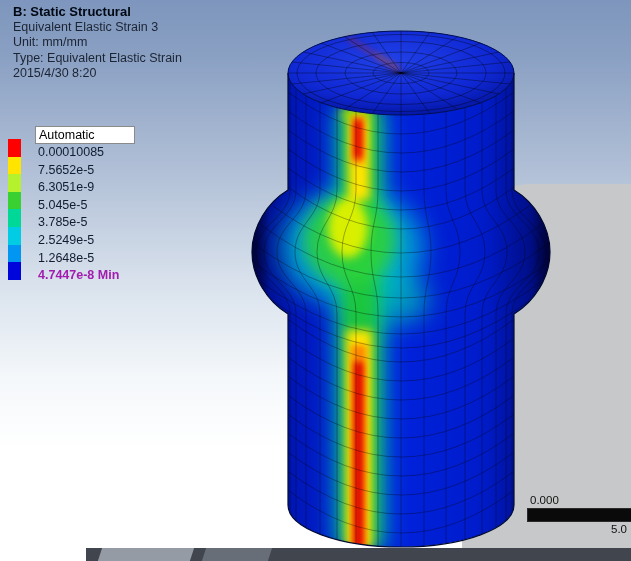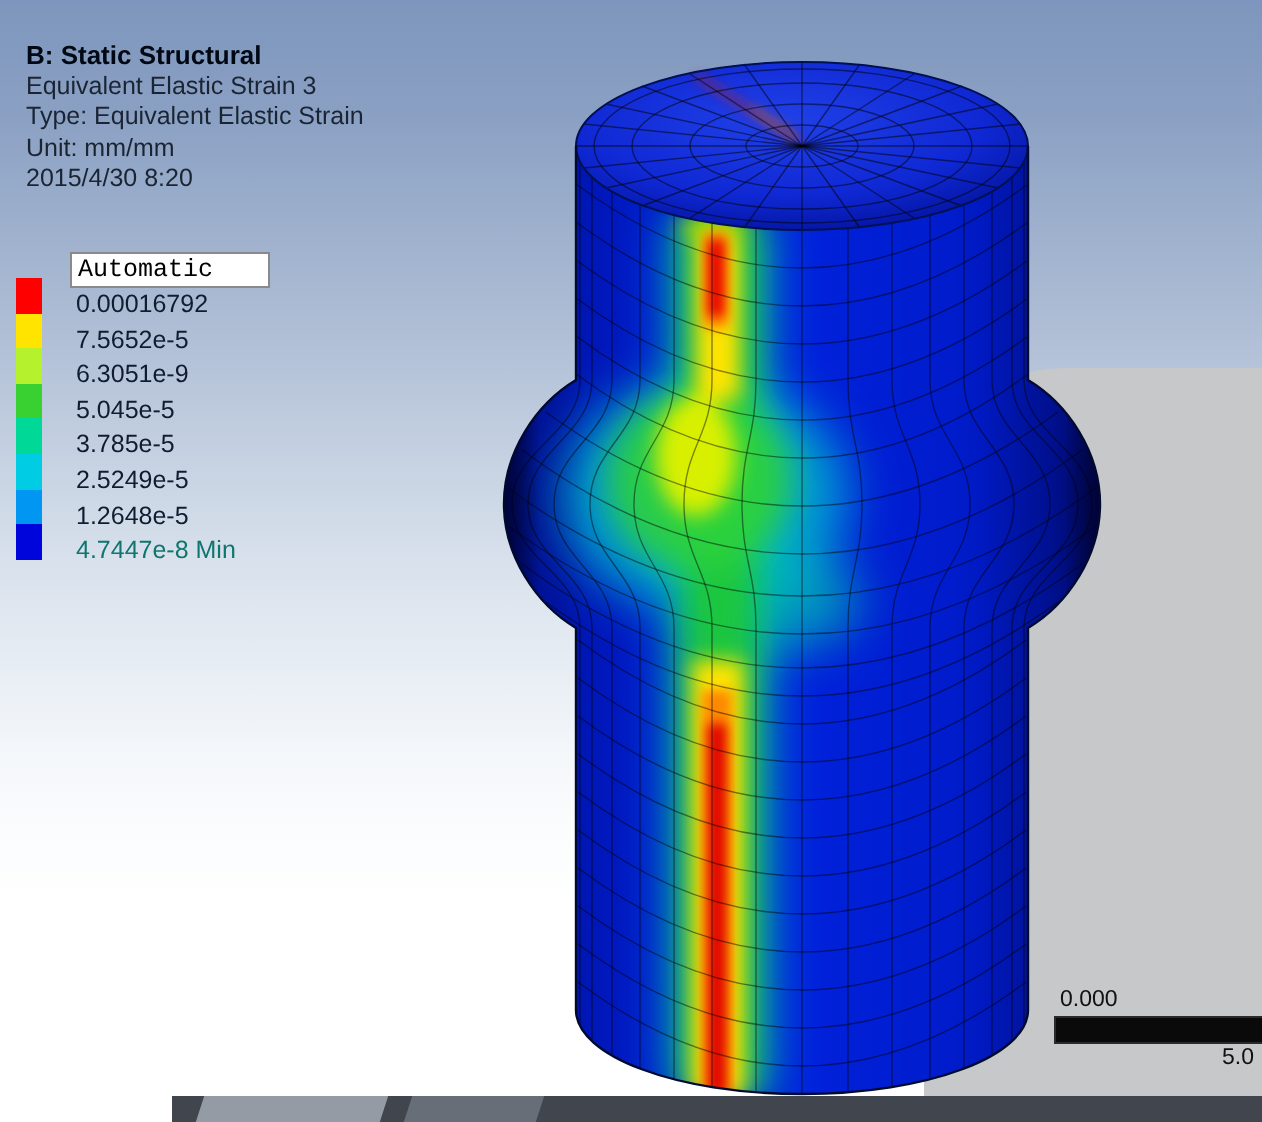--- a/index.html
+++ b/index.html
@@ -6,35 +6,35 @@
   body{
     width:631px;height:561px;position:relative;overflow:hidden;
     font-family:"Liberation Sans",sans-serif;
     background:linear-gradient(180deg,#7e96bd 0%,#8aa0c3 10%,#b0bfd6 30%,#d8e1ec 50%,#f5f8fb 68%,#ffffff 80%,#ffffff 100%);
   }
   .shadow-blob{
     position:absolute;left:462px;top:184px;width:270px;height:440px;
     background:#c7c8c9;border-radius:70px;
   }
   svg.model{position:absolute;left:0;top:0;}
-  .header{position:absolute;left:13px;top:20px;color:#1b2433;font-size:12.5px;line-height:15.5px;}
+  .header{position:absolute;left:13px;top:4px;color:#1b2433;font-size:12.5px;line-height:15.5px;}
   .header .t{font-weight:bold;font-size:13px;color:#000814;}
   .legend{position:absolute;left:8px;top:139px;}
   .legend-caption{
     position:absolute;left:27px;top:-13px;width:92px;height:14px;
     background:#ffffff;border:1px solid #8a8a8a;font-size:12.5px;line-height:14px;
-    color:#000;padding:1px 3px;z-index:3;font-family:Liberation Mono, monospace;
+    color:#000;padding:1px 3px;z-index:3;
   }
   .legend-row{display:flex;align-items:flex-start;height:17.6px;}
   .legend-swatch{width:13px;height:17.6px;flex:none;}
   .legend-val{
     margin-left:17px;font-size:12.5px;color:#101c30;transform:translateY(6px);
     white-space:nowrap;
   }
-  .legend-row:last-child .legend-val{font-weight:normal;color:#0f766e;}
+  .legend-row:last-child .legend-val{font-weight:bold;color:#a21caf;}
   .ruler{position:absolute;left:527px;top:494px;width:110px;font-size:11.5px;color:#111;}
   .ruler-bar{margin-top:2px;height:12px;width:110px;background:#0a0a0a;border:1px solid #2a2a2a;}
   .ruler-start{margin-left:3px;}
   .ruler-end{margin-left:84px;margin-top:1px;}
   .bottom-bar{
     position:absolute;left:86px;right:0;bottom:0;height:13px;background:#41454d;
     display:flex;align-items:stretch;overflow:hidden;
   }
   .tab{transform:skewX(-18deg);}
   .tab.t1{width:92px;margin-left:14px;background:#959ba5;}
@@ -195,30 +195,30 @@
     </g>
     <ellipse cx="401" cy="73" rx="113" ry="42" fill="none" stroke="#001050" stroke-width="1"></ellipse>
   </g>
 
   <path d="M288,73 L288,190 C268,202 252,226 252,252 C252,278 268,302 288,314 L288,505 C288,528 338,547 401,547 C464,547 514,528 514,505 L514,314 C534,302 550,278 550,252 C550,226 534,202 514,190 L514,73" fill="none" stroke="#000a30" stroke-width="1.2"></path>
 </svg>
 
 <div class="header">
   <div class="t">B: Static Structural</div>
   <div>Equivalent Elastic Strain 3</div>
+  <div>Unit: mm/mm</div>
   <div>Type: Equivalent Elastic Strain</div>
-  <div>Unit: mm/mm</div>
   <div>2015/4/30 8:20</div>
 </div>
 
 <div class="legend">
   <div class="legend-caption">Automatic</div>
   <div class="legend-row">
     <span class="legend-swatch" style="background: rgb(254, 0, 0);"></span>
-    <span class="legend-val">0.00016792</span>
+    <span class="legend-val">0.00010085</span>
   </div>
   <div class="legend-row">
     <span class="legend-swatch" style="background: rgb(255, 228, 0);"></span>
     <span class="legend-val">7.5652e-5</span>
   </div>
   <div class="legend-row">
     <span class="legend-swatch" style="background: rgb(181, 241, 44);"></span>
     <span class="legend-val">6.3051e-9</span>
   </div>
   <div class="legend-row">

